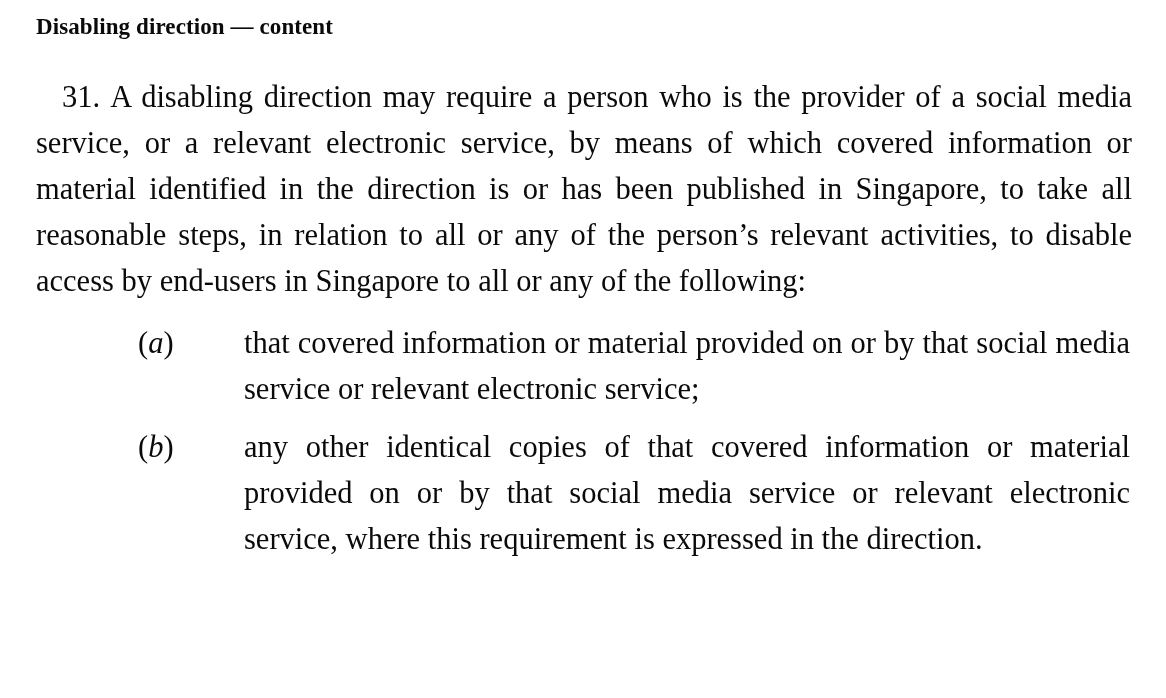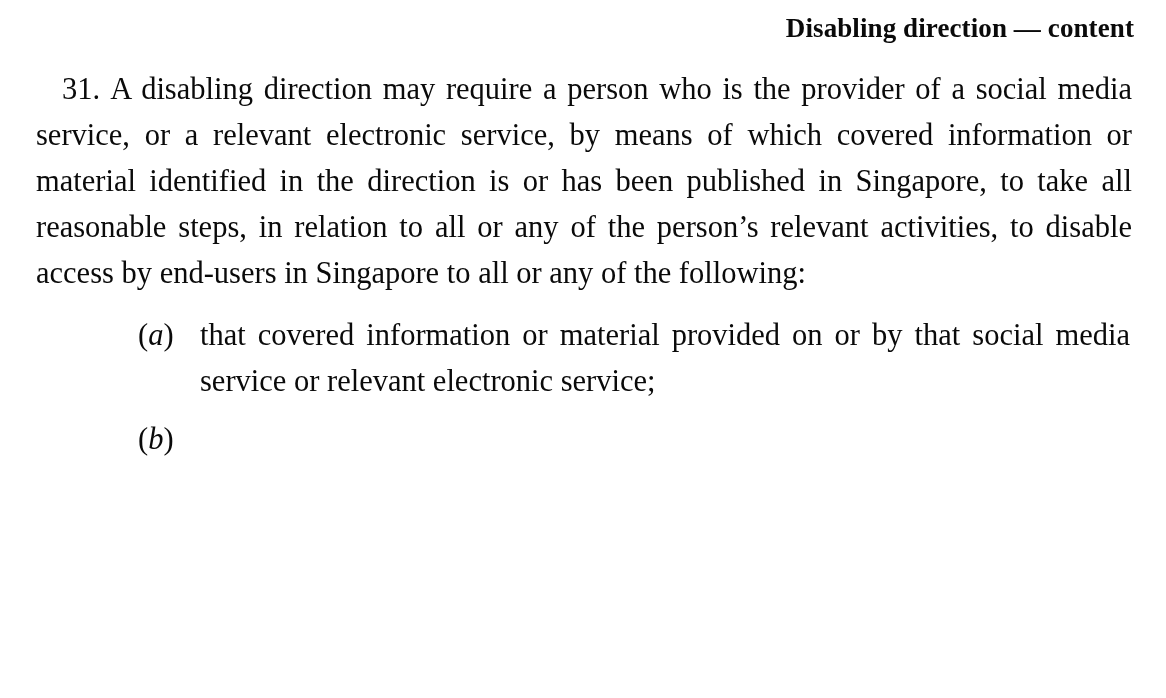--- a/index.html
+++ b/index.html
@@ -15,26 +15,25 @@
     overflow: hidden;
   }
   .page {
     width: 1166px;
     height: 698px;
     box-sizing: border-box;
     padding: 14px 32px 0 36px;
     position: relative;
   }
   .section-heading {
-    font-size: 27px;
+    font-size: 23px;
     font-weight: bold;
     letter-spacing: 0.1px;
-    margin: 0 0 22px 0;
+    margin: 0 0 35px 0;
     line-height: 1.1;
-    text-align: right;
   }
   .body-para {
     font-size: 30.5px;
     line-height: 46px;
     text-align: justify;
     text-justify: inter-word;
     margin: 0 0 10px 0;
     padding-right: 2px;
   }
   .body-para .para-num {
@@ -68,36 +67,38 @@
     white-space: nowrap;
   }
   .sub-label i {
     font-style: italic;
   }
   .sub-text {
     flex: 1 1 auto;
     text-align: justify;
     text-justify: inter-word;
     padding-right: 4px;
+    margin-left: 44px;
   }
 </style>
 </head>
 <body>
 
 <div class="page">
 
   <h1 class="section-heading">Disabling direction — content</h1>
 
   <p class="body-para">
     <span class="para-num">31.</span><span class="para-num-gap"></span><span>A disabling direction may require a person who is the provider of a social media service, or a relevant electronic service, by means of which covered information or material identified in the direction is or has been published in Singapore, to take all reasonable steps, in relation to all or any of the person’s relevant activities, to disable access by end-users in Singapore to all or any of the following:</span>
   </p>
 
   <ul class="sub-list">
     <li class="sub-item">
       <span class="sub-label">(<i>a</i>)</span>
       <span class="sub-text">that covered information or material provided on or by that social media service or relevant electronic service;</span>
     </li>
     <li class="sub-item">
       <span class="sub-label">(<i>b</i>)</span>
+      <span class="sub-text">any other identical copies of that covered information or material provided on or by that social media service or relevant electronic service, where this requirement is expressed in the direction.</span>
     </li>
   </ul>
 
 </div>
 
 </body></html>

